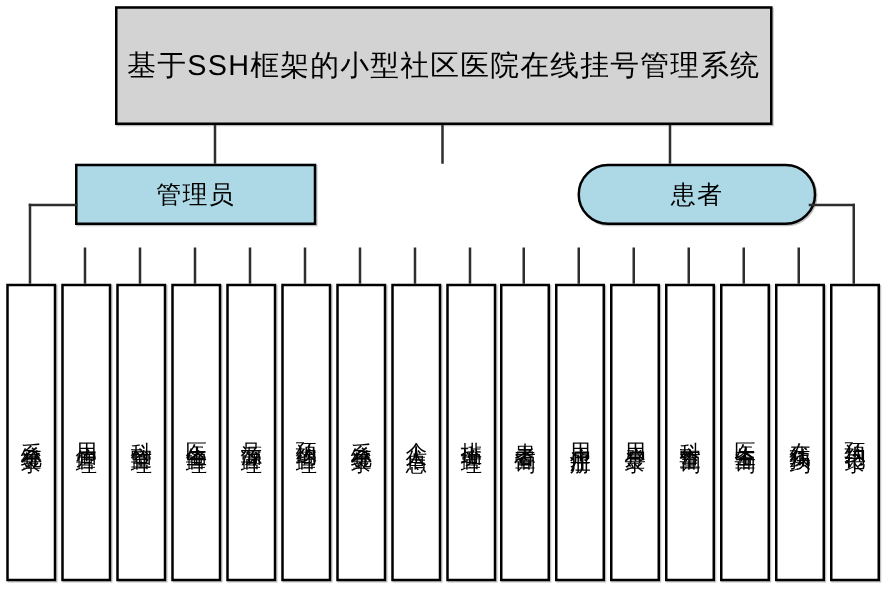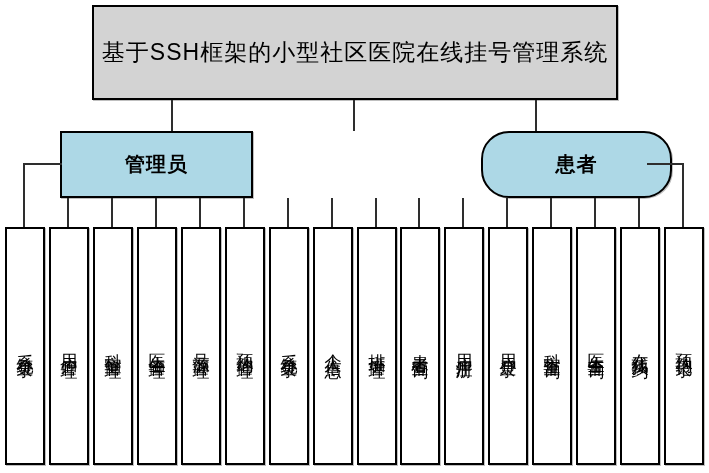--- a/index.html
+++ b/index.html
@@ -25,27 +25,27 @@
     box-shadow:1px 1px 0 rgba(0,0,0,0.25);
     display:flex;align-items:center;justify-content:center;
     text-align:center;
   }
   .root-box{
     left:92px;top:5px;width:526px;height:95px;
     background:var(--root-fill);
     font-size:23px;letter-spacing:1px;
   }
   .group-box{
-    top:131px;height:67px;
+    top:131px;height:49px;
     background:var(--group-fill);
-    font-size:20px;letter-spacing:1px;font-weight:bold;
+    font-size:20px;letter-spacing:1px;
   }
   .group-admin{left:60px;width:193px;}
   .group-doctor{left:259px;width:191px;}
-  .group-patient{left:481px;width:191px;border-radius:28px;}
+  .group-patient{left:462px;width:191px;border-radius:28px;}
   .leaf{
     top:227px;height:238px;width:40px;
     background:var(--leaf-fill);
     font-size:17px;
   }
   .leaf .vtext{
     writing-mode:vertical-rl;
     text-orientation:upright;
     letter-spacing:3px;
     line-height:1;

